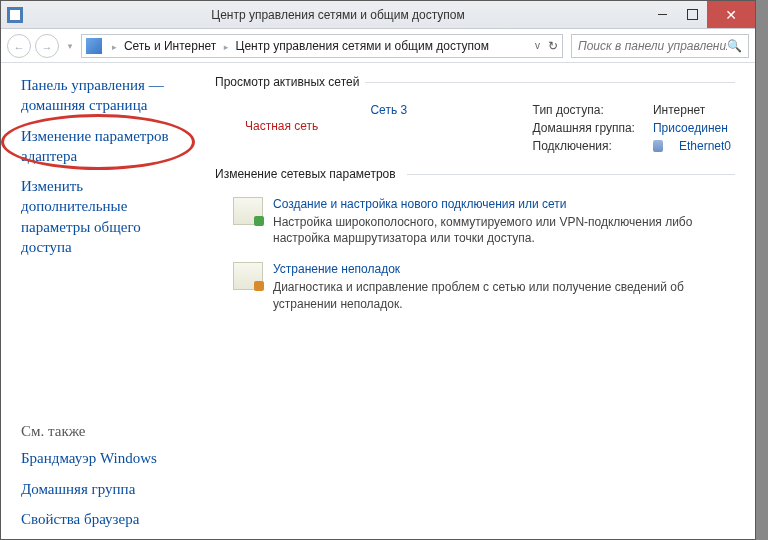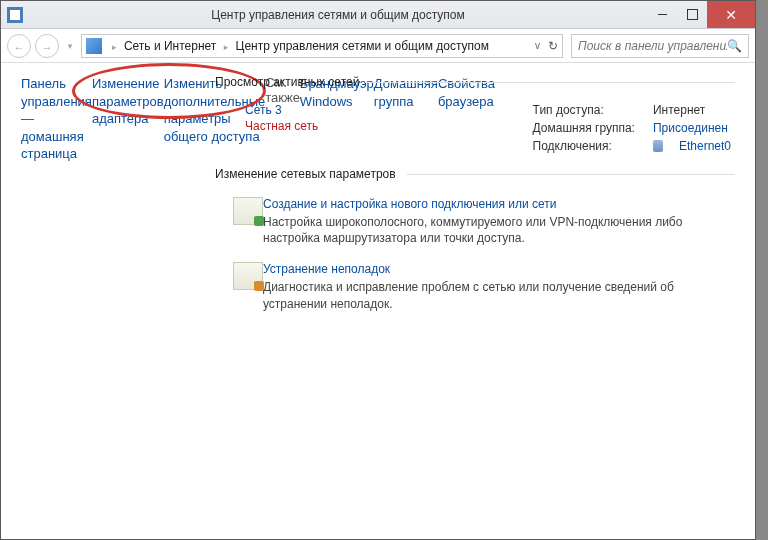--- a/index.html
+++ b/index.html
@@ -19,45 +19,45 @@
   .chev { width:14px; color:#9ea4ae; font-size:9px; text-align:center; }
   .addr { flex:1; display:flex; align-items:center; height:24px; border:1px solid #c4c9d0; background:#fff; padding:0 4px; gap:6px; }
   .addr .ic { width:16px; height:16px; background:linear-gradient(135deg,#6aa8e8,#3d78c6); }
   .crumb { color:#222; font-size:12px; }
   .crumb .sep { color:#9ea4ae; padding:0 4px; font-size:9px; }
   .addr-right { margin-left:auto; display:flex; align-items:center; gap:8px; color:#555; }
   .search { width:178px; height:24px; border:1px solid #c4c9d0; display:flex; align-items:center; padding:0 6px; margin-left:4px; }
   .search input { border:0; outline:0; width:100%; font-size:12px; color:#777; font-style:italic; }
   .search .mag { color:#6c7483; font-size:12px; }
   .body { flex:1; display:flex; background:#fff; min-height:0; }
-  .sidebar { width:204px; padding:12px 14px 10px 20px; display:flex; flex-direction:row; font-size:13px; }
+  .sidebar { width:204px; padding:12px 14px 10px 20px; display:flex; flex-direction:column; font-size:15px;font-family:Liberation Serif, serif; }
   .sidelink { color:#0a4ea0; margin-bottom:10px; cursor:pointer; line-height:1.35; }
   .sidetitle { color:#0a4ea0; line-height:1.35; margin-bottom:10px; }
   .circle { position:relative; }
   .circle::after { content:""; position:absolute; left:-20px; top:-12px; width:188px; height:50px; border:3px solid #d1362f; border-radius:50%; pointer-events:none; }
   .spacer { flex:1; }
   .seealso { color:#555; margin-bottom:8px; }
   .main { flex:1; padding:12px 20px 10px 10px; overflow:hidden; }
   .heading { color:#0b6a3c; font-size:14px; margin:4px 0 14px 0; }
   .section-label { color:#222; font-size:12px; margin-bottom:8px; position:relative; }
   .rule::after { content:""; position:absolute; top:50%; height:1px; background:#dbdfe4; }
   .rule.r1::after { left:150px; right:0; }
   .rule.r2::after { left:192px; right:0; }
   .netblock { display:flex; padding:6px 4px 14px 30px; }
   .netleft { flex:1; }
-  .netname { color:#0a4ea0; font-size:12px; }
+  .netname { color:#0a4ea0; font-size:12px;text-align:center; }
   .nettype { color:#b91c1c; font-size:12px; margin-top:2px; }
   .netright { display:flex; gap:18px; font-size:12px; }
   .labels { color:#333; display:flex; flex-direction:column; gap:4px; }
   .values { display:flex; flex-direction:column; gap:4px; }
   .val { color:#333; }
   .link { color:#0a4ea0; cursor:pointer; }
   .conn { display:flex; align-items:center; gap:16px; }
   .plugic { width:10px; height:12px; background:linear-gradient(#9fb9dd,#6e8fc8); border-radius:2px; }
-  .item { display:flex; padding:8px 4px 8px 18px; }
+  .item { display:flex; gap:10px; padding:8px 4px 8px 18px; }
   .itemic { width:30px; height:28px; background:linear-gradient(#f7f7ef,#e7e8d7); border:1px solid #c9cbb7; flex:0 0 30px; position:relative; }
   .itemic.i1::after{content:"";position:absolute;right:-2px;bottom:-2px;width:10px;height:10px;background:#4aa34a;border-radius:2px;}
   .itemic.i2::after{content:"";position:absolute;right:-2px;bottom:-2px;width:10px;height:10px;background:#d98a2c;border-radius:2px;}
   .itembody { flex:1; }
   .itemtitle { color:#0a4ea0; font-size:12px; margin-bottom:3px; cursor:pointer; }
   .itemdesc { color:#444; font-size:12px; line-height:1.35; }
 </style>
 </head>
 <body>
 

